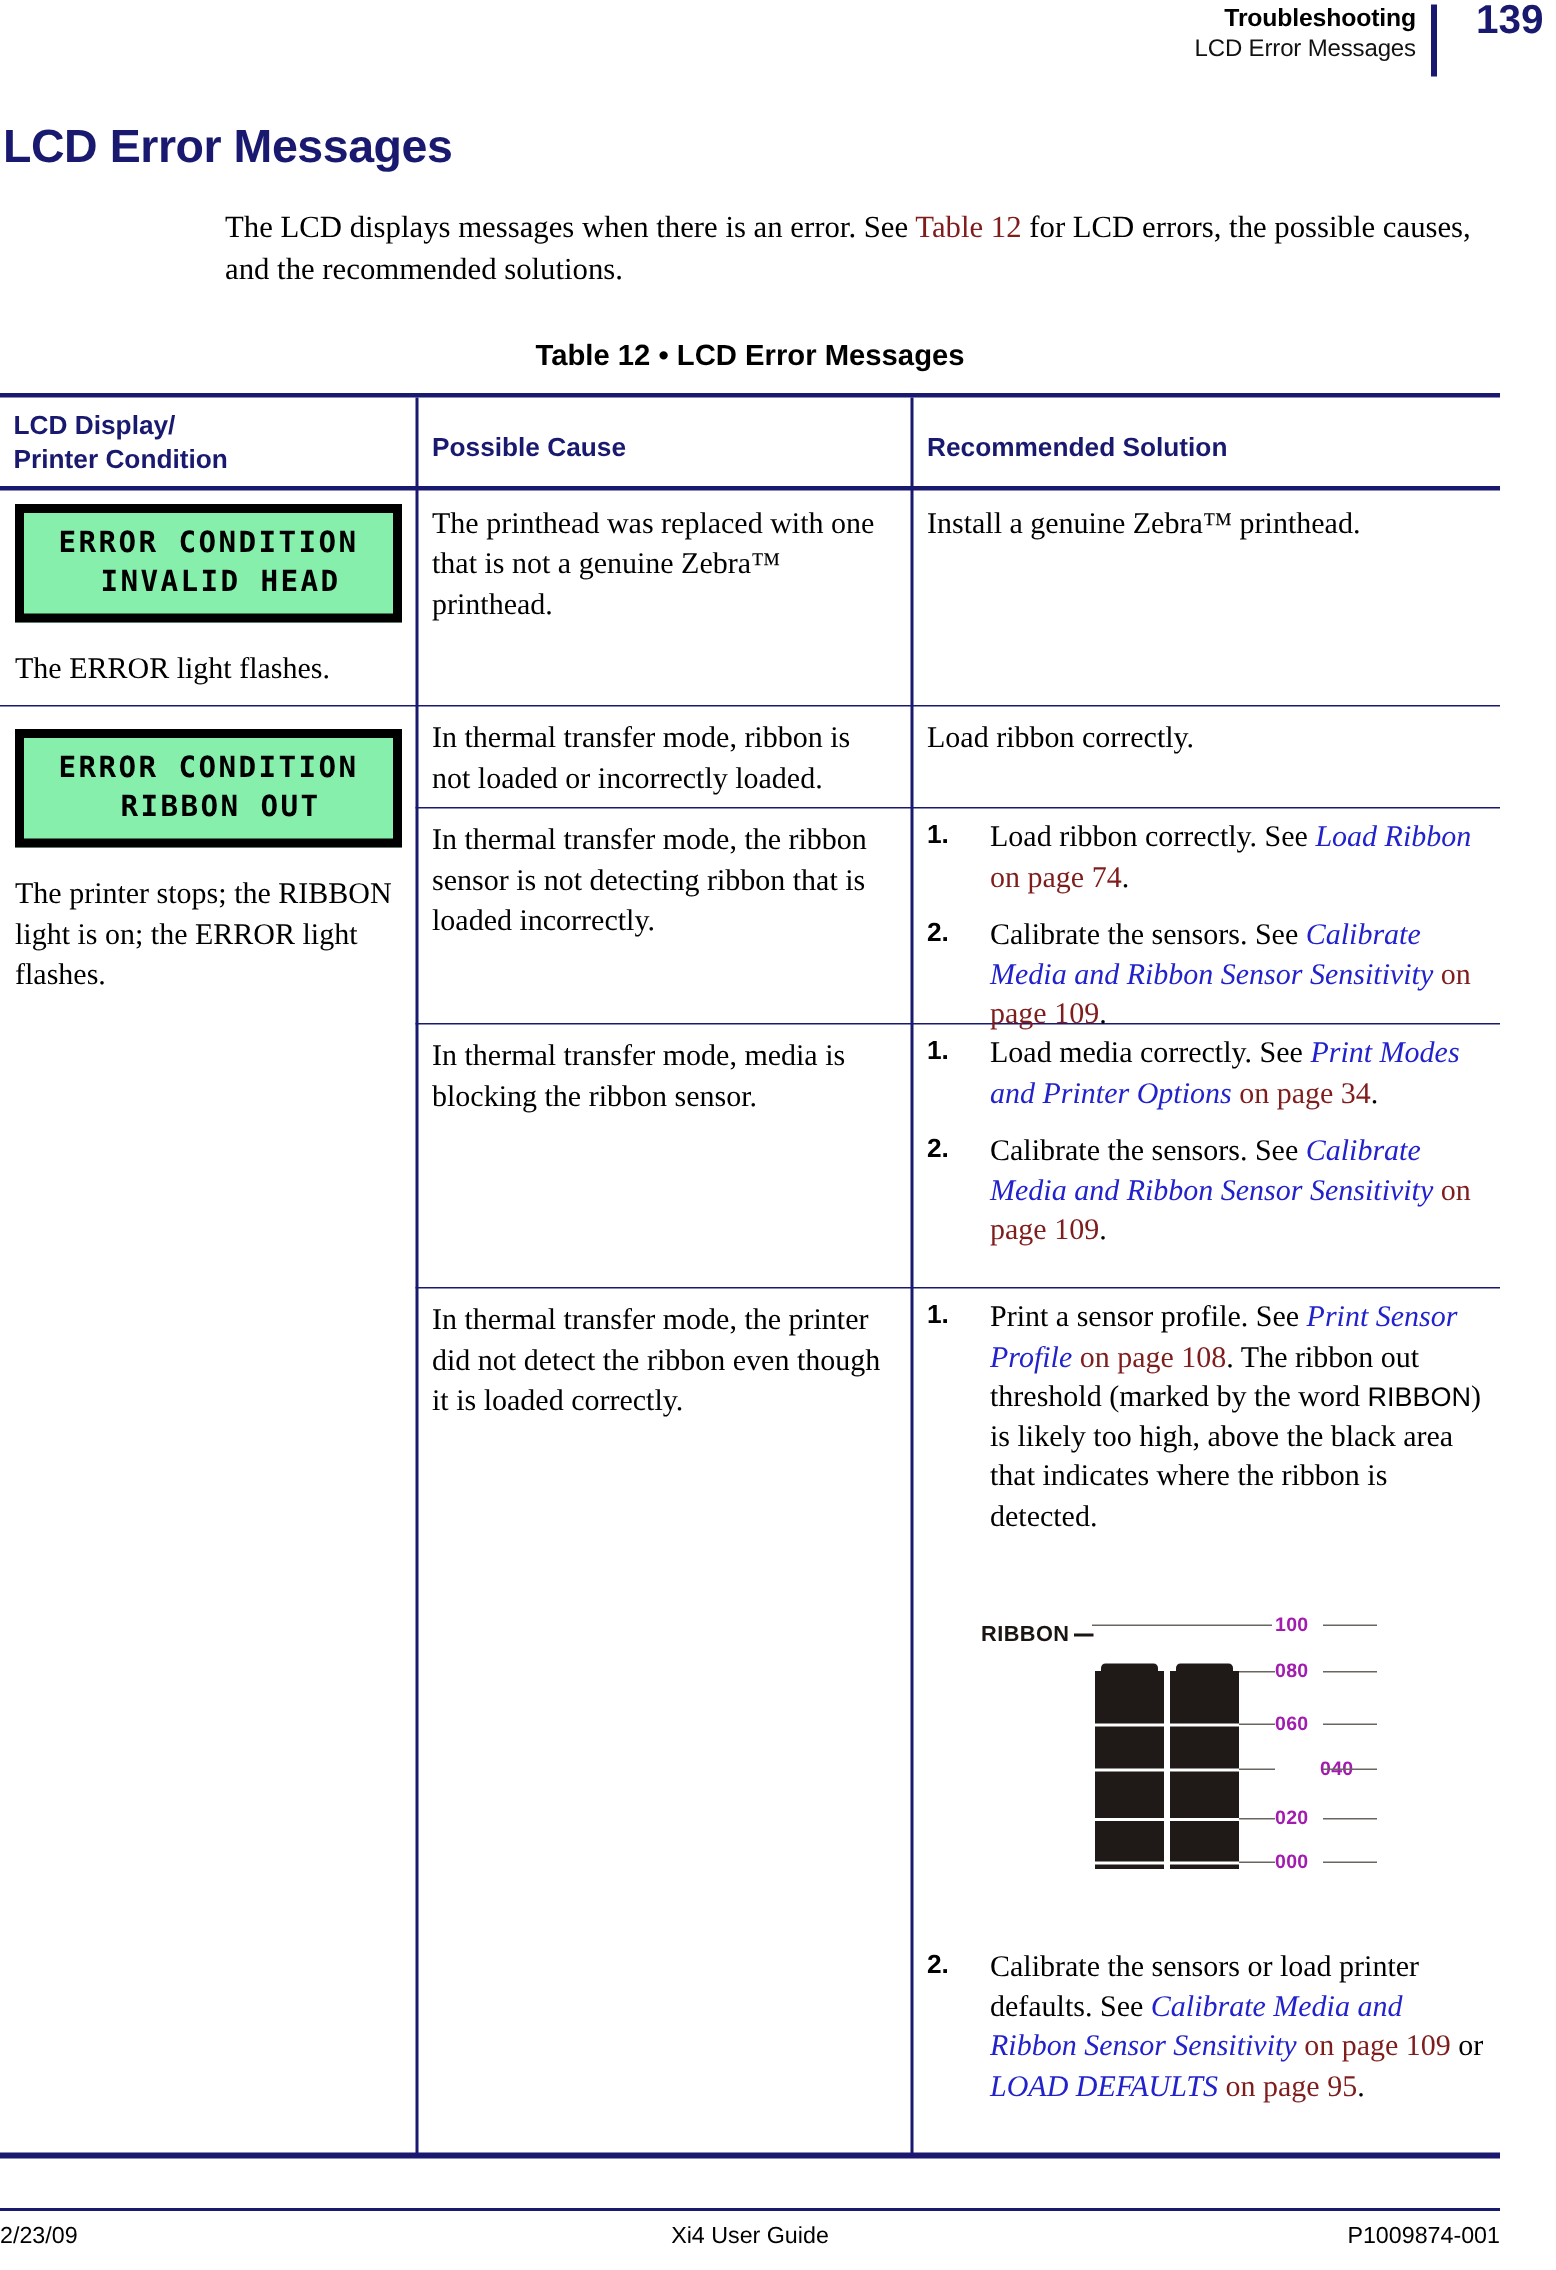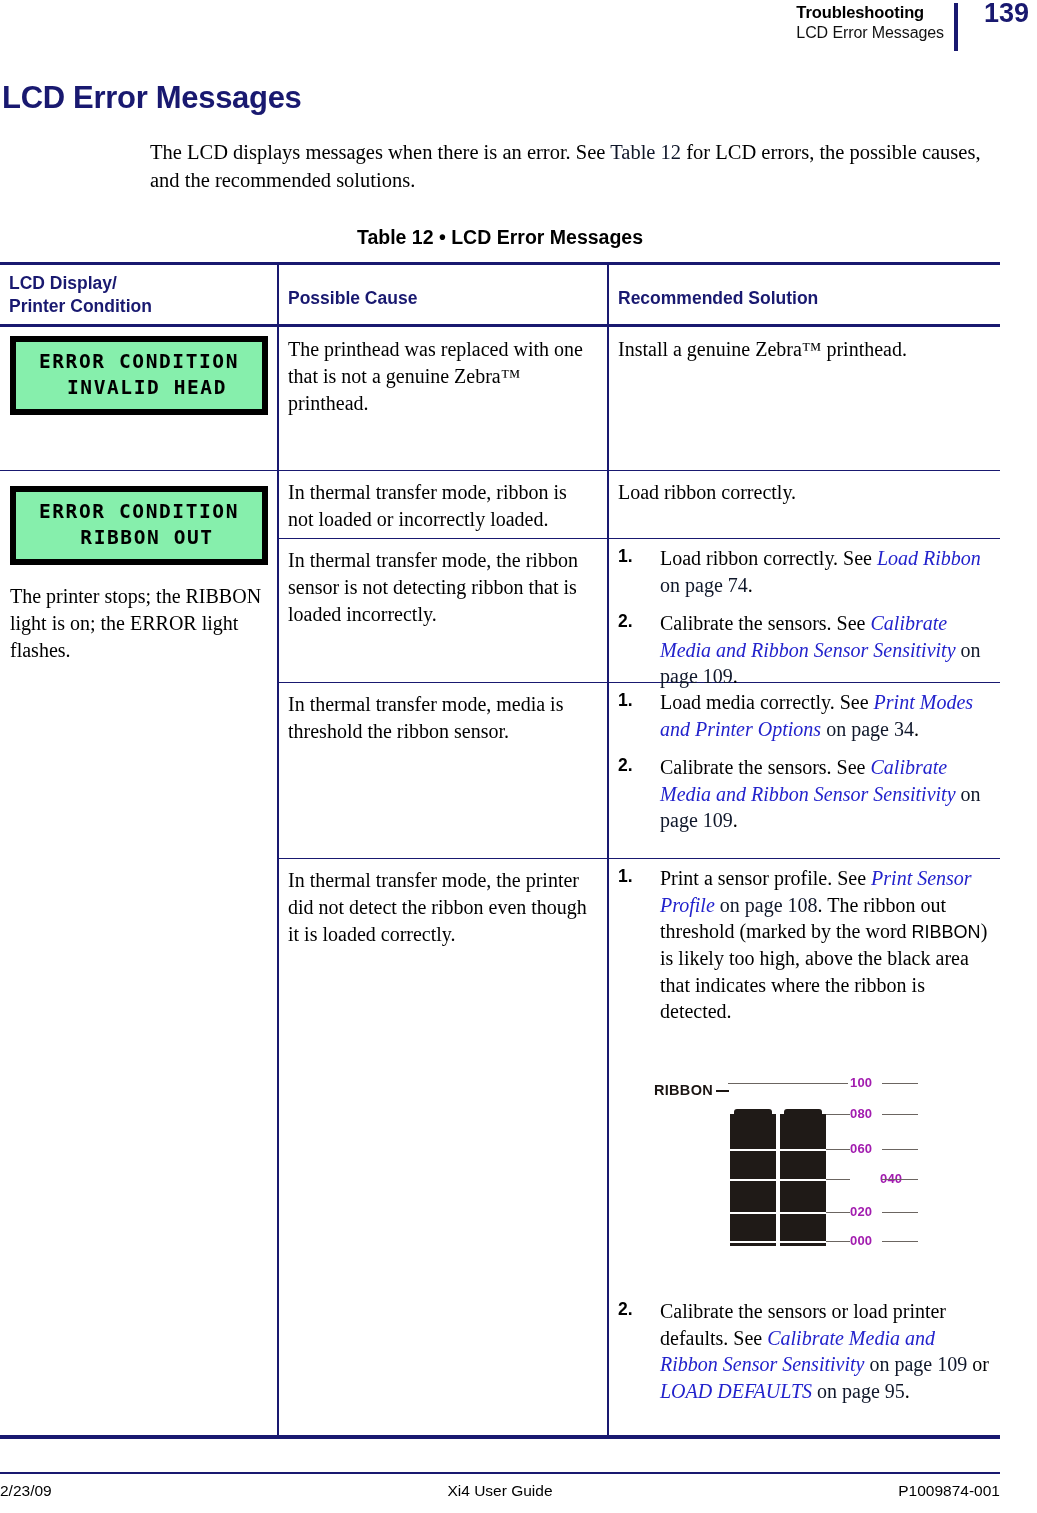--- a/index.html
+++ b/index.html
@@ -19,21 +19,21 @@
     position: absolute;
     top: 0; left: 0;
     width: 1037px;
     height: 52px;
     display: flex;
     justify-content: flex-end;
     align-items: flex-start;
     padding-top: 2px;
   }
   .hdr-text {
-    text-align: left;
+    text-align: right;
     font-family: "Liberation Sans", sans-serif;
     line-height: 1.26;
     padding-right: 10px;
   }
   .hdr-chapter {
     font-size: 16.5px;
     font-weight: bold;
     color: #000000;
     display: block;
     letter-spacing: -0.1px;
@@ -77,21 +77,21 @@
   
   .intro {
     position: absolute;
     top: 138px;
     left: 150px;
     width: 840px;
     font-size: 20.5px;
     line-height: 1.37;
     color: #000000;
   }
-  .lnk { color: #0f172a; }
+  .lnk { color: #7f1d1d; }
   .lnk-i { color: #2222cc; font-style: italic; }
 
   
   .tbl-caption {
     position: absolute;
     top: 226px;
     left: 0;
     width: 1000px;
     text-align: center;
     font-family: "Liberation Sans", sans-serif;
@@ -323,34 +323,35 @@
   <span>Printer Condition</span>
 </div>
 <div class="th th-b">Possible Cause</div>
 <div class="th th-c">Recommended Solution</div>
 
 <div class="cell" style="top:336px; left:10px; width:258px;">
   <div class="lcd">
     <span class="lcd-line">ERROR CONDITION</span>
     <span class="lcd-line lcd-l2">INVALID HEAD</span>
   </div>
+  <div class="cond-text">The ERROR light flashes.</div>
 </div>
 
 <div class="cell" style="top:486px; left:10px; width:258px;">
   <div class="lcd">
     <span class="lcd-line">ERROR CONDITION</span>
     <span class="lcd-line lcd-l2">RIBBON OUT</span>
   </div>
   <div class="cond-text">The printer stops; the RIBBON light is on; the ERROR light flashes.</div>
 </div>
 
 <div class="cell" style="top:336px; left:288px; width:306px;">The printhead was replaced with one that is not a genuine Zebra™ printhead.</div>
 <div class="cell" style="top:479px; left:288px; width:306px;">In thermal transfer mode, ribbon is not loaded or incorrectly loaded.</div>
 <div class="cell" style="top:547px; left:288px; width:306px;">In thermal transfer mode, the ribbon sensor is not detecting ribbon that is loaded incorrectly.</div>
-<div class="cell" style="top:691px; left:288px; width:306px;">In thermal transfer mode, media is threshold the ribbon sensor.</div>
+<div class="cell" style="top:691px; left:288px; width:306px;">In thermal transfer mode, media is blocking the ribbon sensor.</div>
 <div class="cell" style="top:867px; left:288px; width:306px;">In thermal transfer mode, the printer did not detect the ribbon even though it is loaded correctly.</div>
 
 <div class="cell" style="top:336px; left:618px; width:372px;">Install a genuine Zebra™ printhead.</div>
 <div class="cell" style="top:479px; left:618px; width:372px;">Load ribbon correctly.</div>
 
 <div class="cell" style="top:545px; left:618px; width:372px;">
   <ol class="steps">
     <li>
       <span class="num">1.</span><span>Load ribbon correctly. See </span><span class="lnk-i">Load Ribbon</span><span class="lnk"> on page 74</span><span>.</span>
     </li>

